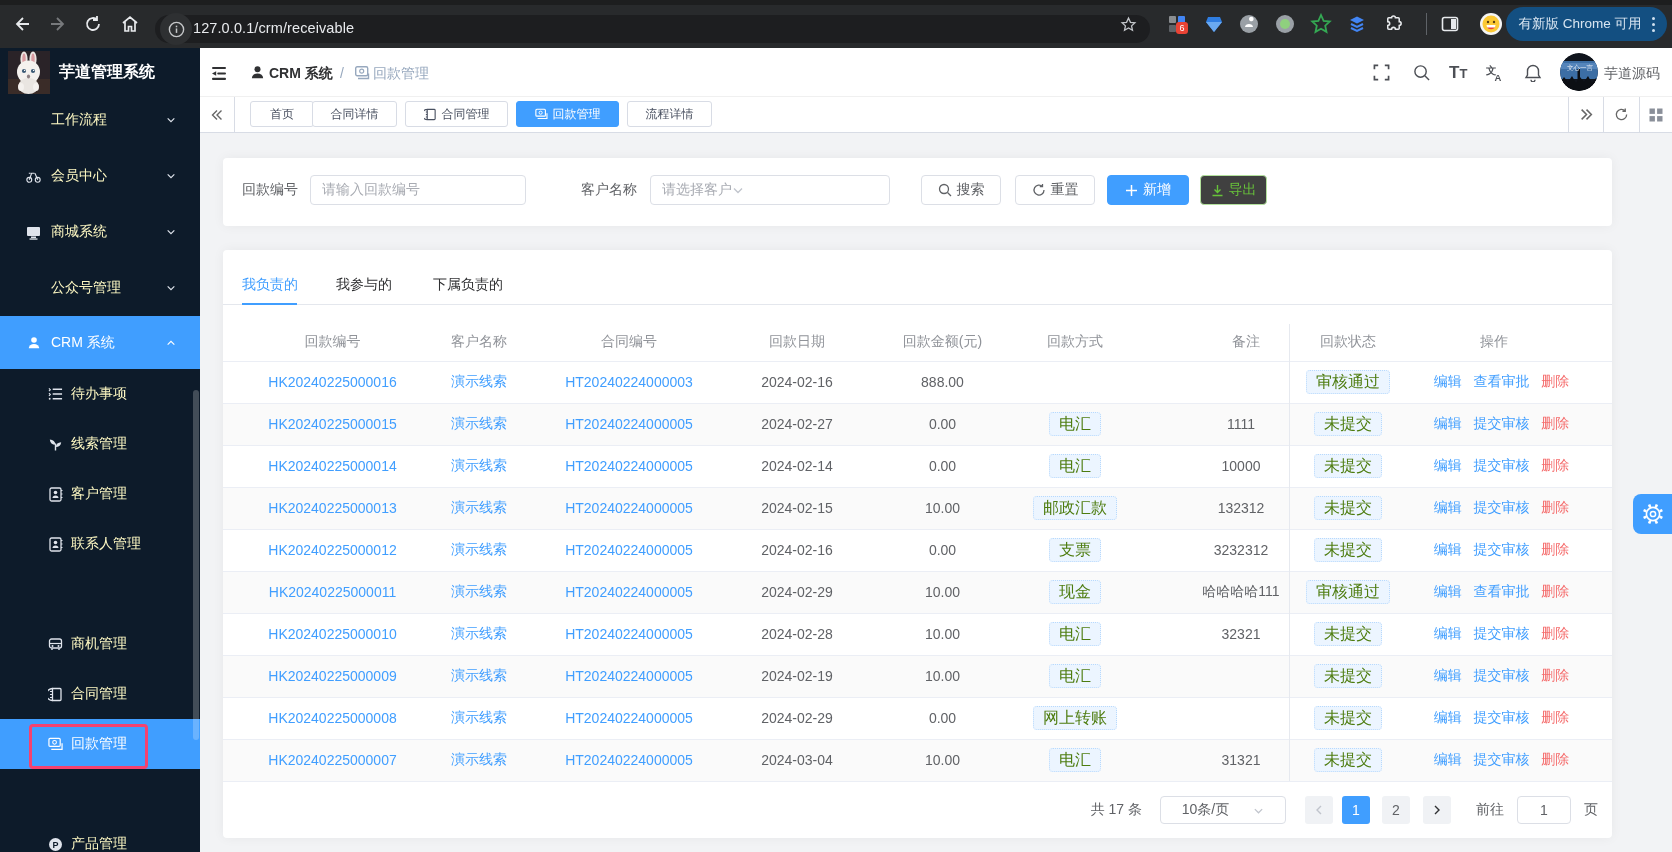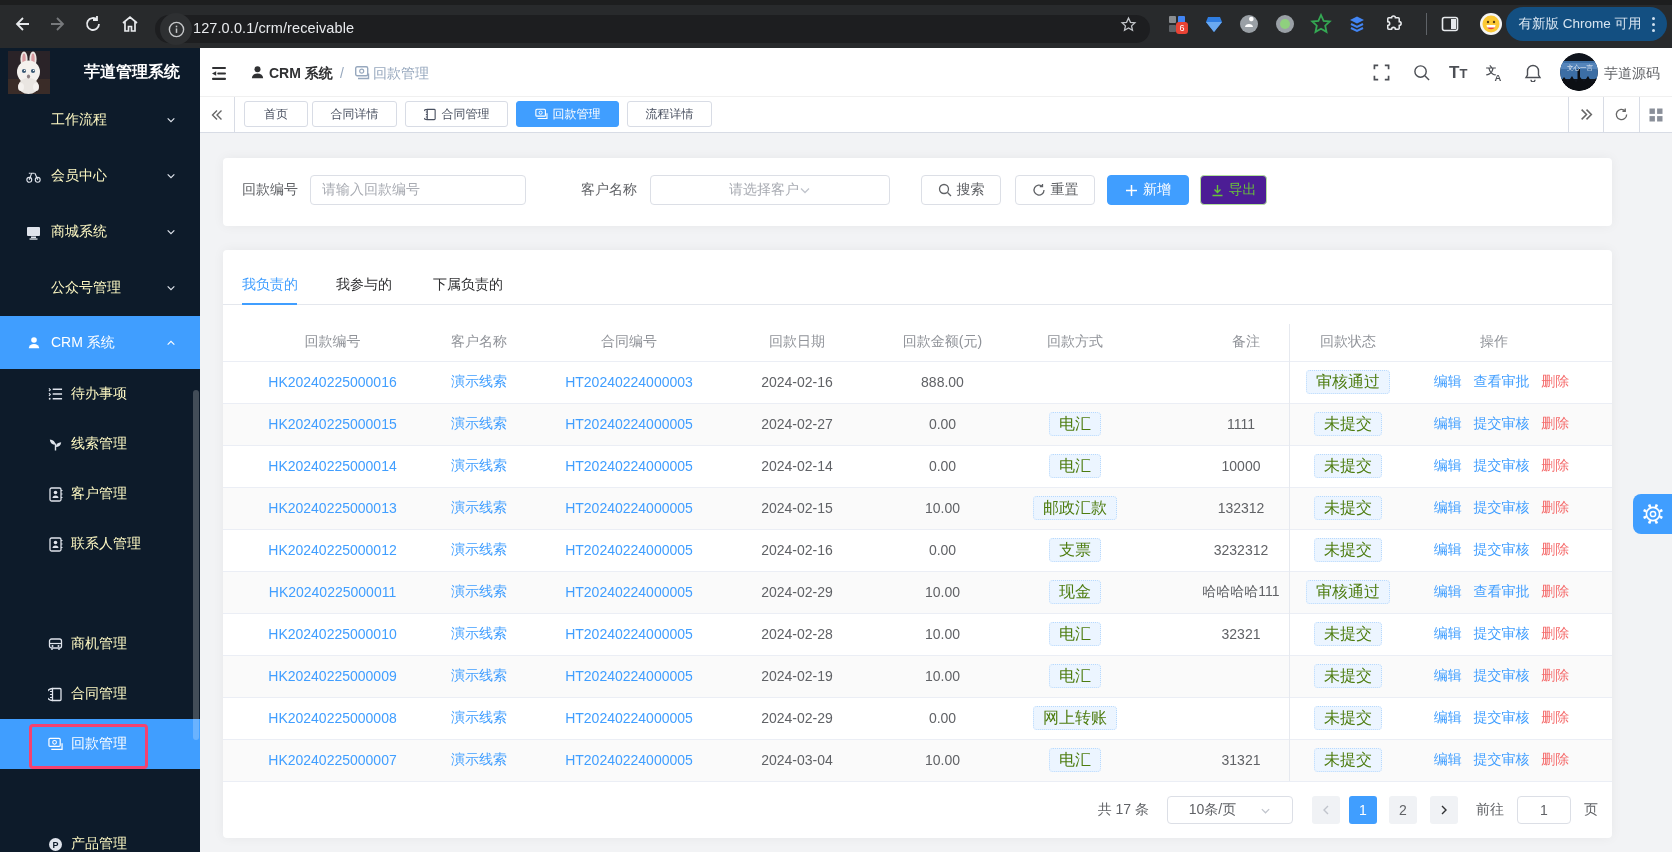--- a/index.html
+++ b/index.html
@@ -12,21 +12,21 @@
   #chrome .topline { position:absolute; left:0; top:0; width:100%; height:5px; background:#1d1e1f; }
   .cicon { position:absolute; top:10px; width:28px; height:28px; display:flex; align-items:center; justify-content:center; }
   #urlbar { position:absolute; left:155px; top:15px; width:995px; height:28px; background:#1d1e20; border-radius:14px; }
   #urlbar .info { position:absolute; left:5px; top:-2px; width:32px; height:32px; border-radius:50%; background:#2e3032; display:flex; align-items:center; justify-content:center; }
   #urlbar .url { position:absolute; left:38px; top:5px; font-size:14.5px; color:#e8eaed; letter-spacing:.1px; }
   #newchrome { position:absolute; left:1506px; top:7px; width:161px; height:34px; border-radius:17px; background:#134f81; color:#d8e5f1; font-size:13.5px; display:flex; align-items:center; justify-content:center; padding:0; }
   #newchrome .dots { margin-left:10px; display:flex; flex-direction:column; gap:3px; }
   #newchrome .dots i { width:3px; height:3px; border-radius:50%; background:#cfe0ef; }
 
   
-  #logo { left:0; top:48px; width:200px; height:49px; background:#0d1b2a; display:flex; align-items:center;gap:25px; }
+  #logo { left:0; top:48px; width:200px; height:49px; background:#0d1b2a; display:flex; align-items:center; }
   #logo .title { color:#fff; font-size:16px; font-weight:bold; margin-left:9px; }
   #navbar { left:200px; top:48px; width:1472px; height:49px; background:#fff; border-bottom:1px solid #f0f0f0; }
   .crumb-bold { font-weight:bold; color:#303133; font-size:14px; }
   .crumb-gray { color:#97a8be; font-size:14px; }
 
   
   #tags { left:200px; top:97px; width:1472px; height:36px; background:#fff; border-bottom:1px solid #d8dce5; }
   .tagcell { position:absolute; top:0; height:35px; border-right:1px solid #d8dce5; display:flex; align-items:center; justify-content:center; color:#666; }
   .tagcell.r { border-right:none; border-left:1px solid #d8dce5; }
   .tag { position:absolute; top:4px; height:26px; border:1px solid #d8dce5; background:#fff; color:#495060; font-size:12px; display:flex; align-items:center; justify-content:center; gap:5px; border-radius:3px; }
@@ -47,21 +47,21 @@
   
   #gear { left:1633px; top:494px; width:39px; height:40px; background:#409eff; border-radius:8px 0 0 8px; display:flex; align-items:center; justify-content:center; }
   .card { position:absolute; background:#fff; border-radius:4px; box-shadow:0 0 12px rgba(0,0,0,.05); }
   #searchcard { left:223px; top:158px; width:1389px; height:68px; }
   #tablecard { left:223px; top:250px; width:1389px; height:588px; }
 
   .flabel { position:absolute; font-size:14px; color:#606266; font-weight:500; top:23px; }
   .finput { position:absolute; top:17px; height:30px; border:1px solid #dcdfe6; border-radius:4px; background:#fff; font-size:14px; color:#a8abb2; display:flex; align-items:center; padding:0 11px; }
   .btn { position:absolute; top:17px; height:30px; border:1px solid #dcdfe6; border-radius:4px; background:#fff; font-size:14px; color:#606266; display:flex; align-items:center; justify-content:center; gap:5px; }
   .btn.primary { background:#409eff; border-color:#409eff; color:#fff; }
-  .btn.success { background:#4c1d95; border-color:#b3e19d; color:#67c23a; }
+  .btn.success { background:#404040; border-color:#b3e19d; color:#67c23a; }
 
   
   .tab { position:absolute; top:14px; height:40px; line-height:40px; font-size:14px; color:#303133; }
   .tab.on { color:#409eff; }
   #tabline { position:absolute; left:0; top:54px; width:1389px; height:1px; background:#e4e7ed; }
   #tabbar { position:absolute; left:19px; top:53px; width:55px; height:2px; background:#409eff; }
 
   
   table { border-collapse:collapse; table-layout:fixed; width:1389px; font-size:14px; }
   #tbl { position:absolute; left:0; top:74px; }
@@ -260,21 +260,21 @@
   </svg>
   <span class="abs" style="left:1404px;top:17px;font-size:14px;color:#606266">芋道源码</span>
 </div>
 
 <div id="tags" class="abs">
   <div class="tagcell" style="left:0;width:35px">
     <svg width="12" height="12" viewBox="0 0 12 12">
         <path d="M6 1.5 L1.5 6 L6 10.5 M10.5 1.5 L6 6 L10.5 10.5" stroke="#666" stroke-width="1.4" fill="none"></path>
       </svg>
   </div>
-  <div class="tag" style="left:44px;width:64px">首页</div>
+  <div class="tag" style="left:50px;width:64px">首页</div>
   <div class="tag" style="left:112px;width:85px">合同详情</div>
   <div class="tag" style="left:205px;width:103px">
     <svg width="13" height="13" viewBox="0 0 14 14">
         <path d="M3.5 1.5 H11 a1 1 0 0 1 1 1 V11.5 a1 1 0 0 1 -1 1 H3.5 Z M3.5 1.5 a1.5 1.5 0 0 0 0 11" stroke="#495060" stroke-width="1.2" fill="none"></path>
         <path d="M2 4.2 h1.5 M2 7 h1.5 M2 9.8 h1.5" stroke="#495060" stroke-width="1.1"></path>
       </svg>
     合同管理
   </div>
   <div class="tag active" style="left:316px;width:103px">
     <svg width="13" height="12" viewBox="0 0 15 13">
@@ -441,21 +441,21 @@
     <span class="tx">产品管理</span>
   </div>
   <div id="scrollthumb"></div>
   <div id="pinkbox"></div>
 </div>
 
 <div id="searchcard" class="card">
   <span class="flabel" style="left:19px">回款编号</span>
   <div class="finput" style="left:87px;width:216px">请输入回款编号</div>
   <span class="flabel" style="left:358px">客户名称</span>
-  <div class="finput" style="left:427px;width:240px;justify-content:center">请选择客户
+  <div class="finput" style="left:427px;width:240px;justify-content:flex-start">请选择客户
     <svg width="12" height="12" viewBox="0 0 12 12">
         <path d="M2 4.5 L6 8.5 L10 4.5" stroke="#c0c4cc" stroke-width="1.3" fill="none"></path>
       </svg>
   </div>
   <div class="btn" style="left:698px;width:80px">
     <svg width="14" height="14" viewBox="0 0 14 14">
         <circle cx="6" cy="6" r="4.5" stroke="#606266" stroke-width="1.3" fill="none"></circle>
         <path d="M9.5 9.5 L13 13" stroke="#606266" stroke-width="1.3"></path>
       </svg>搜索
   </div>
@@ -633,21 +633,21 @@
           <path d="M7 1 L3 5 L7 9" stroke="#c0c4cc" stroke-width="1.4" fill="none"></path>
         </svg>
     </span>
     <span style="display:inline-flex;align-items:center;justify-content:center;width:28px;height:28px;background:#409eff;color:#fff;border-radius:3px;margin-left:9px;">1</span>
     <span style="display:inline-flex;align-items:center;justify-content:center;width:28px;height:28px;background:#f0f2f5;border-radius:3px;margin-left:12px;">2</span>
     <span style="display:inline-flex;align-items:center;justify-content:center;width:28px;height:28px;background:#f0f2f5;border-radius:3px;margin-left:13px;">
       <svg width="10" height="10" viewBox="0 0 10 10">
           <path d="M3 1 L7 5 L3 9" stroke="#303133" stroke-width="1.4" fill="none"></path>
         </svg>
     </span>
-    <span style="margin-left:18px">前往</span>
+    <span style="margin-left:25px">前往</span>
     <span style="display:inline-flex;align-items:center;justify-content:center;width:54px;height:28px;border:1px solid #dcdfe6;border-radius:4px;margin-left:13px;color:#606266;">1</span>
     <span style="margin-left:13px">页</span>
   </div>
 </div>
 
 <div id="gear" class="abs">
   <svg width="22" height="22" viewBox="0 0 22 22">
     <circle cx="11" cy="11" r="6.6" fill="none" stroke="#fff" stroke-width="1.6"></circle>
     <circle cx="11" cy="11" r="2.6" fill="none" stroke="#fff" stroke-width="1.5"></circle>
     <path d="M17.7 13.8 L20.4 14.9" stroke="#fff" stroke-width="2.6"></path>

